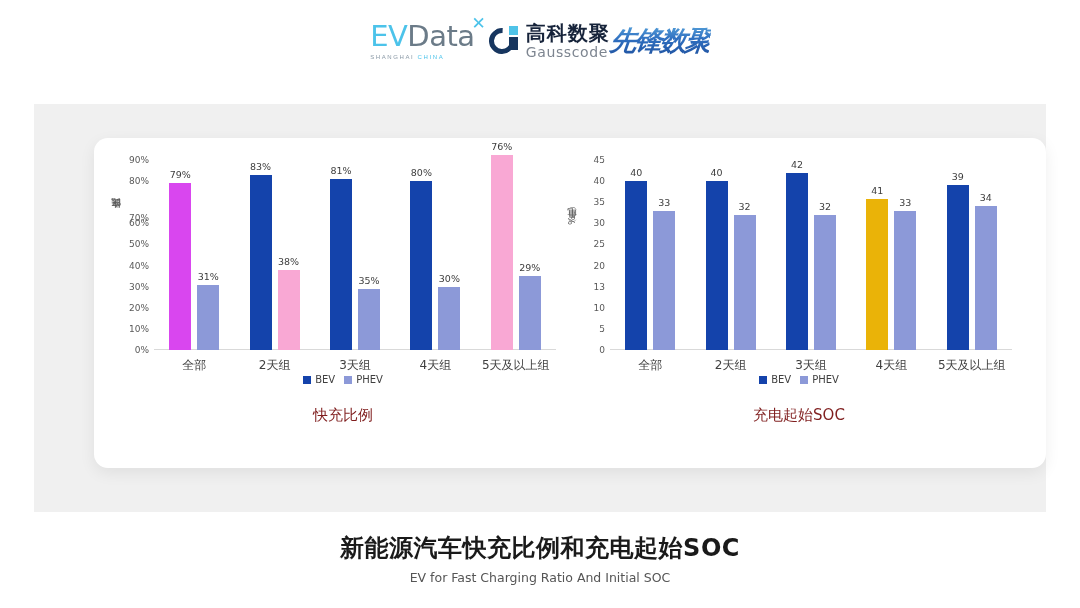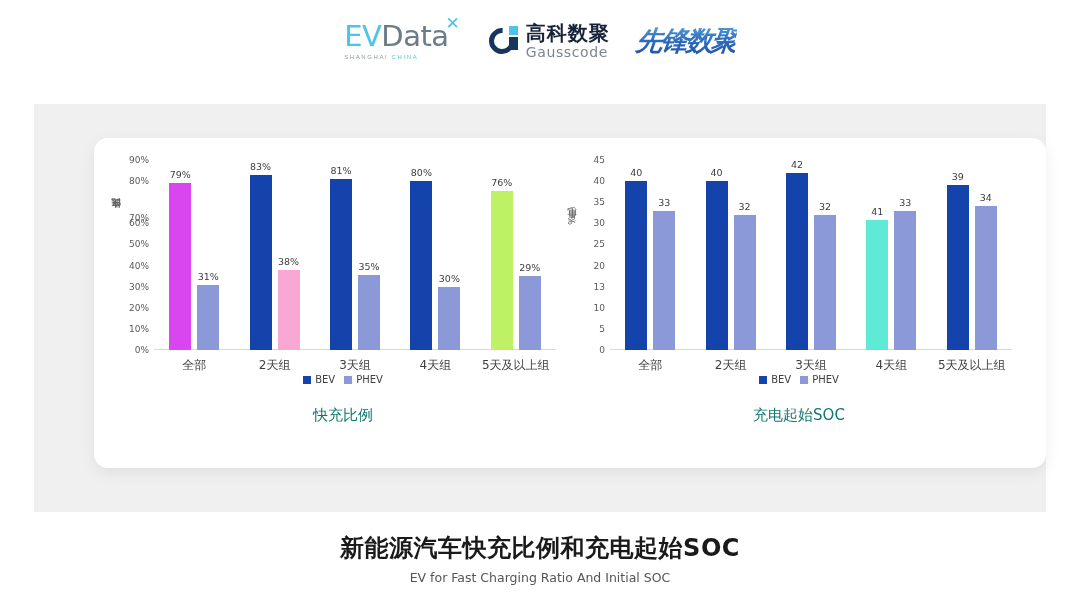--- a/index.html
+++ b/index.html
@@ -7,21 +7,21 @@
     width: 1080px; height: 608px;
     background: #ffffff;
     font-family: "Liberation Sans", "DejaVu Sans", sans-serif;
     overflow: hidden;
   }
   #root { position: relative; width: 1080px; height: 608px; }
 
   
   .logo-bar {
     position: absolute; left: 0; top: 22px; width: 1080px;
-    display: flex; justify-content: center; align-items: center; gap: 26px;
+    display: flex; justify-content: center; align-items: center; 
   }
   .logo { display: flex; align-items: center; }
 
   
   .evdata { flex-direction: column; align-items: flex-start; }
   .evdata-main { display: flex; align-items: flex-start; position: relative; }
   .evdata-ev {
     font-size: 29px; font-weight: 400; letter-spacing: -0.5px;
     color: #4cc3ea; font-family: "DejaVu Sans", sans-serif;
     line-height: 1;
@@ -91,21 +91,21 @@
     box-shadow: 0 5px 16px rgba(0,0,0,0.07);
   }
 
   
   .chart-wrap { position: absolute; top: 0; height: 330px; }
   #chart-left  { left: 14px;  width: 470px; }
   #chart-right { left: 470px; width: 470px; }
 
   .chart-title {
     position: absolute; top: 268px; width: 100%;
-    text-align: center; font-size: 15px; color: #0f766e;
+    text-align: center; font-size: 15px; color: #7f1d1d;
     font-family: "DejaVu Sans", sans-serif;
   }
 
   .plot {
     position: absolute; left: 46px; top: 22px;
     width: 402px; height: 190px;
   }
   .axis-line {
     position: absolute; left: 0; bottom: 0; width: 100%; height: 1px;
     background: #d9d9d9;
@@ -231,36 +231,36 @@
             </div>
             <div class="bar phev" style="height: 80.2222px; background: #f9a8d4; left: 43.2px;">
               <span class="bar-val">38%</span>
             </div>
             <div class="cat">2天组</div>
           </div>
           <div class="group" style="left: 160.8px; width: 80.4px;">
             <div class="bar bev" style="height: 171px; background: rgb(20, 67, 171); left: 15.2px;">
               <span class="bar-val">81%</span>
             </div>
-            <div class="bar phev" style="height: 75px; background: rgb(140, 153, 216); left: 43.2px;">
+            <div class="bar phev" style="height: 61px; background: rgb(140, 153, 216); left: 43.2px;">
               <span class="bar-val">35%</span>
             </div>
             <div class="cat">3天组</div>
           </div>
           <div class="group" style="left: 241.2px; width: 80.4px;">
             <div class="bar bev" style="height: 168.889px; background: rgb(20, 67, 171); left: 15.2px;">
               <span class="bar-val">80%</span>
             </div>
             <div class="bar phev" style="height: 63.3333px; background: rgb(140, 153, 216); left: 43.2px;">
               <span class="bar-val">30%</span>
             </div>
             <div class="cat">4天组</div>
           </div>
           <div class="group" style="left: 321.6px; width: 80.4px;">
-            <div class="bar bev" style="height: 159px; background: #bef264; left: 15.2px;">
+            <div class="bar bev" style="height: 195px; background: #f9a8d4; left: 15.2px;">
               <span class="bar-val">76%</span>
             </div>
             <div class="bar phev" style="height: 74px; background: rgb(140, 153, 216); left: 43.2px;">
               <span class="bar-val">29%</span>
             </div>
             <div class="cat">5天及以上组</div>
           </div>
         </div>
         <div class="legend">
           <span class="item">
@@ -309,21 +309,21 @@
           <div class="group" style="left: 160.8px; width: 80.4px;">
             <div class="bar bev" style="height: 177.333px; background: rgb(20, 67, 171); left: 15.2px;">
               <span class="bar-val">42</span>
             </div>
             <div class="bar phev" style="height: 135.111px; background: rgb(140, 153, 216); left: 43.2px;">
               <span class="bar-val">32</span>
             </div>
             <div class="cat">3天组</div>
           </div>
           <div class="group" style="left: 241.2px; width: 80.4px;">
-            <div class="bar bev" style="height: 130px; background: #5eead4; left: 15.2px; text-align: right;">
+            <div class="bar bev" style="height: 151px; background: #eab308; left: 15.2px; text-align: right;">
               <span class="bar-val">41</span>
             </div>
             <div class="bar phev" style="height: 139.333px; background: rgb(140, 153, 216); left: 43.2px;">
               <span class="bar-val">33</span>
             </div>
             <div class="cat">4天组</div>
           </div>
           <div class="group" style="left: 321.6px; width: 80.4px;">
             <div class="bar bev" style="height: 164.667px; background: rgb(20, 67, 171); left: 15.2px;">
               <span class="bar-val">39</span>

